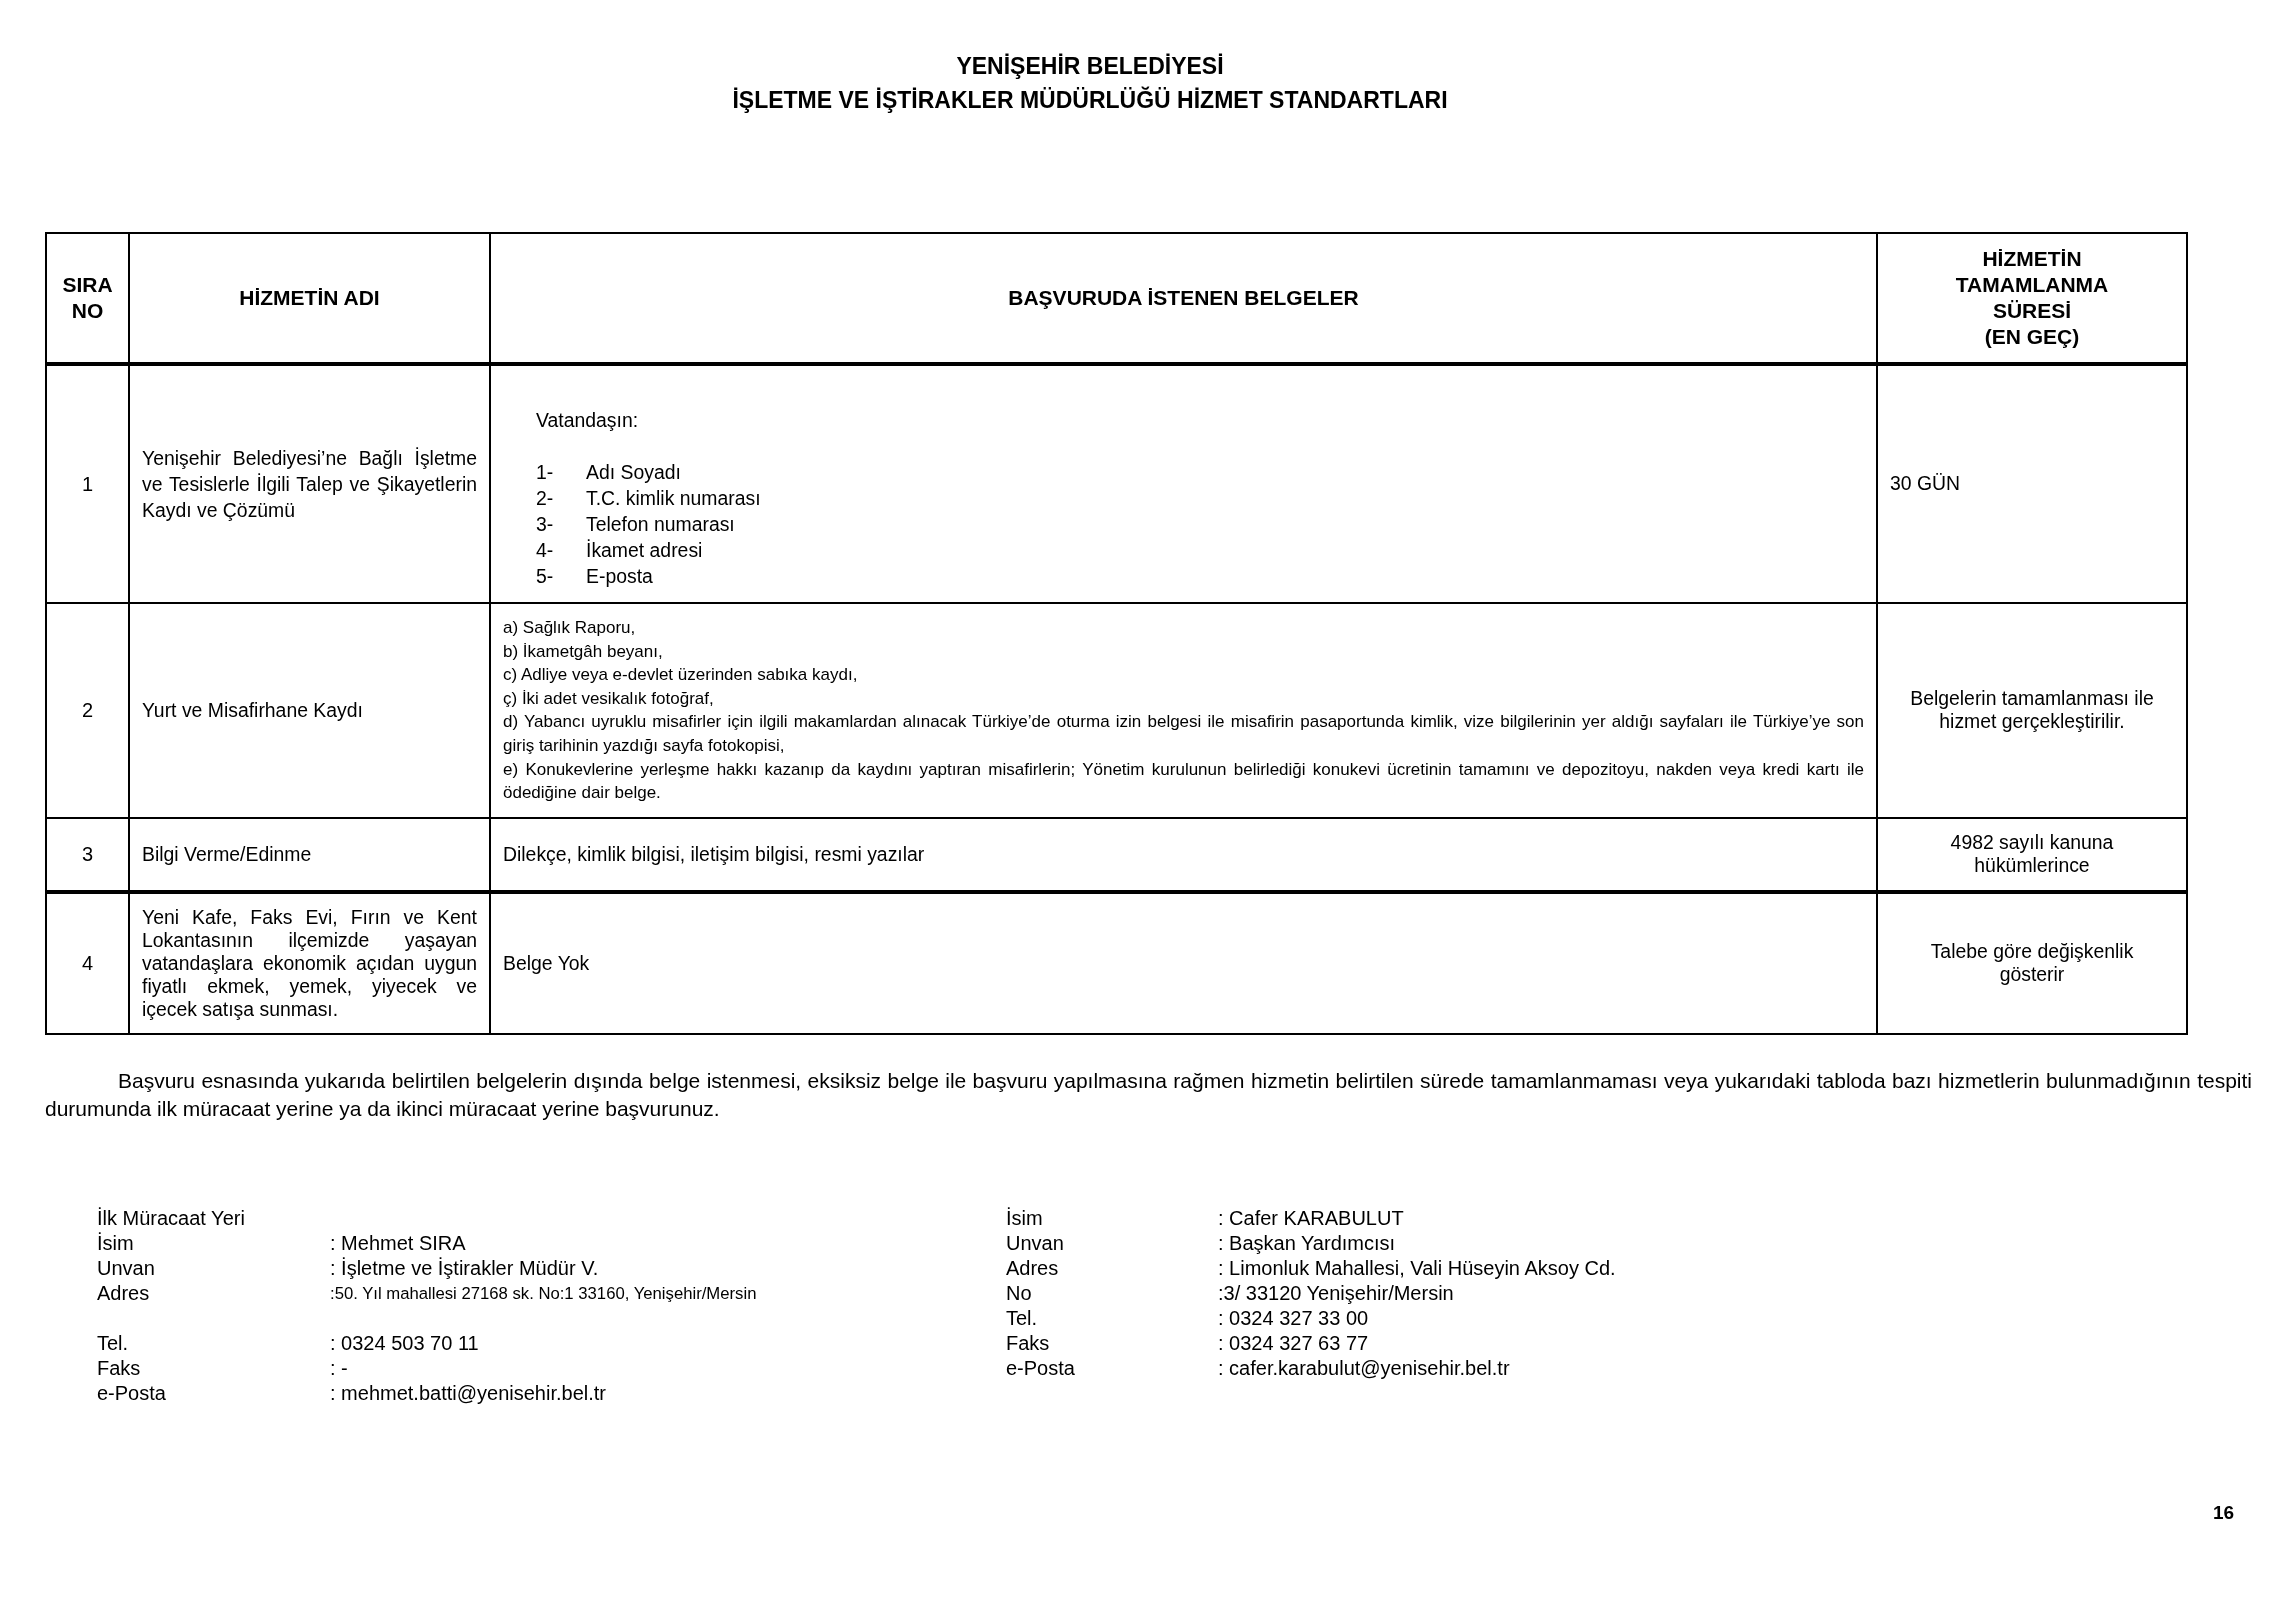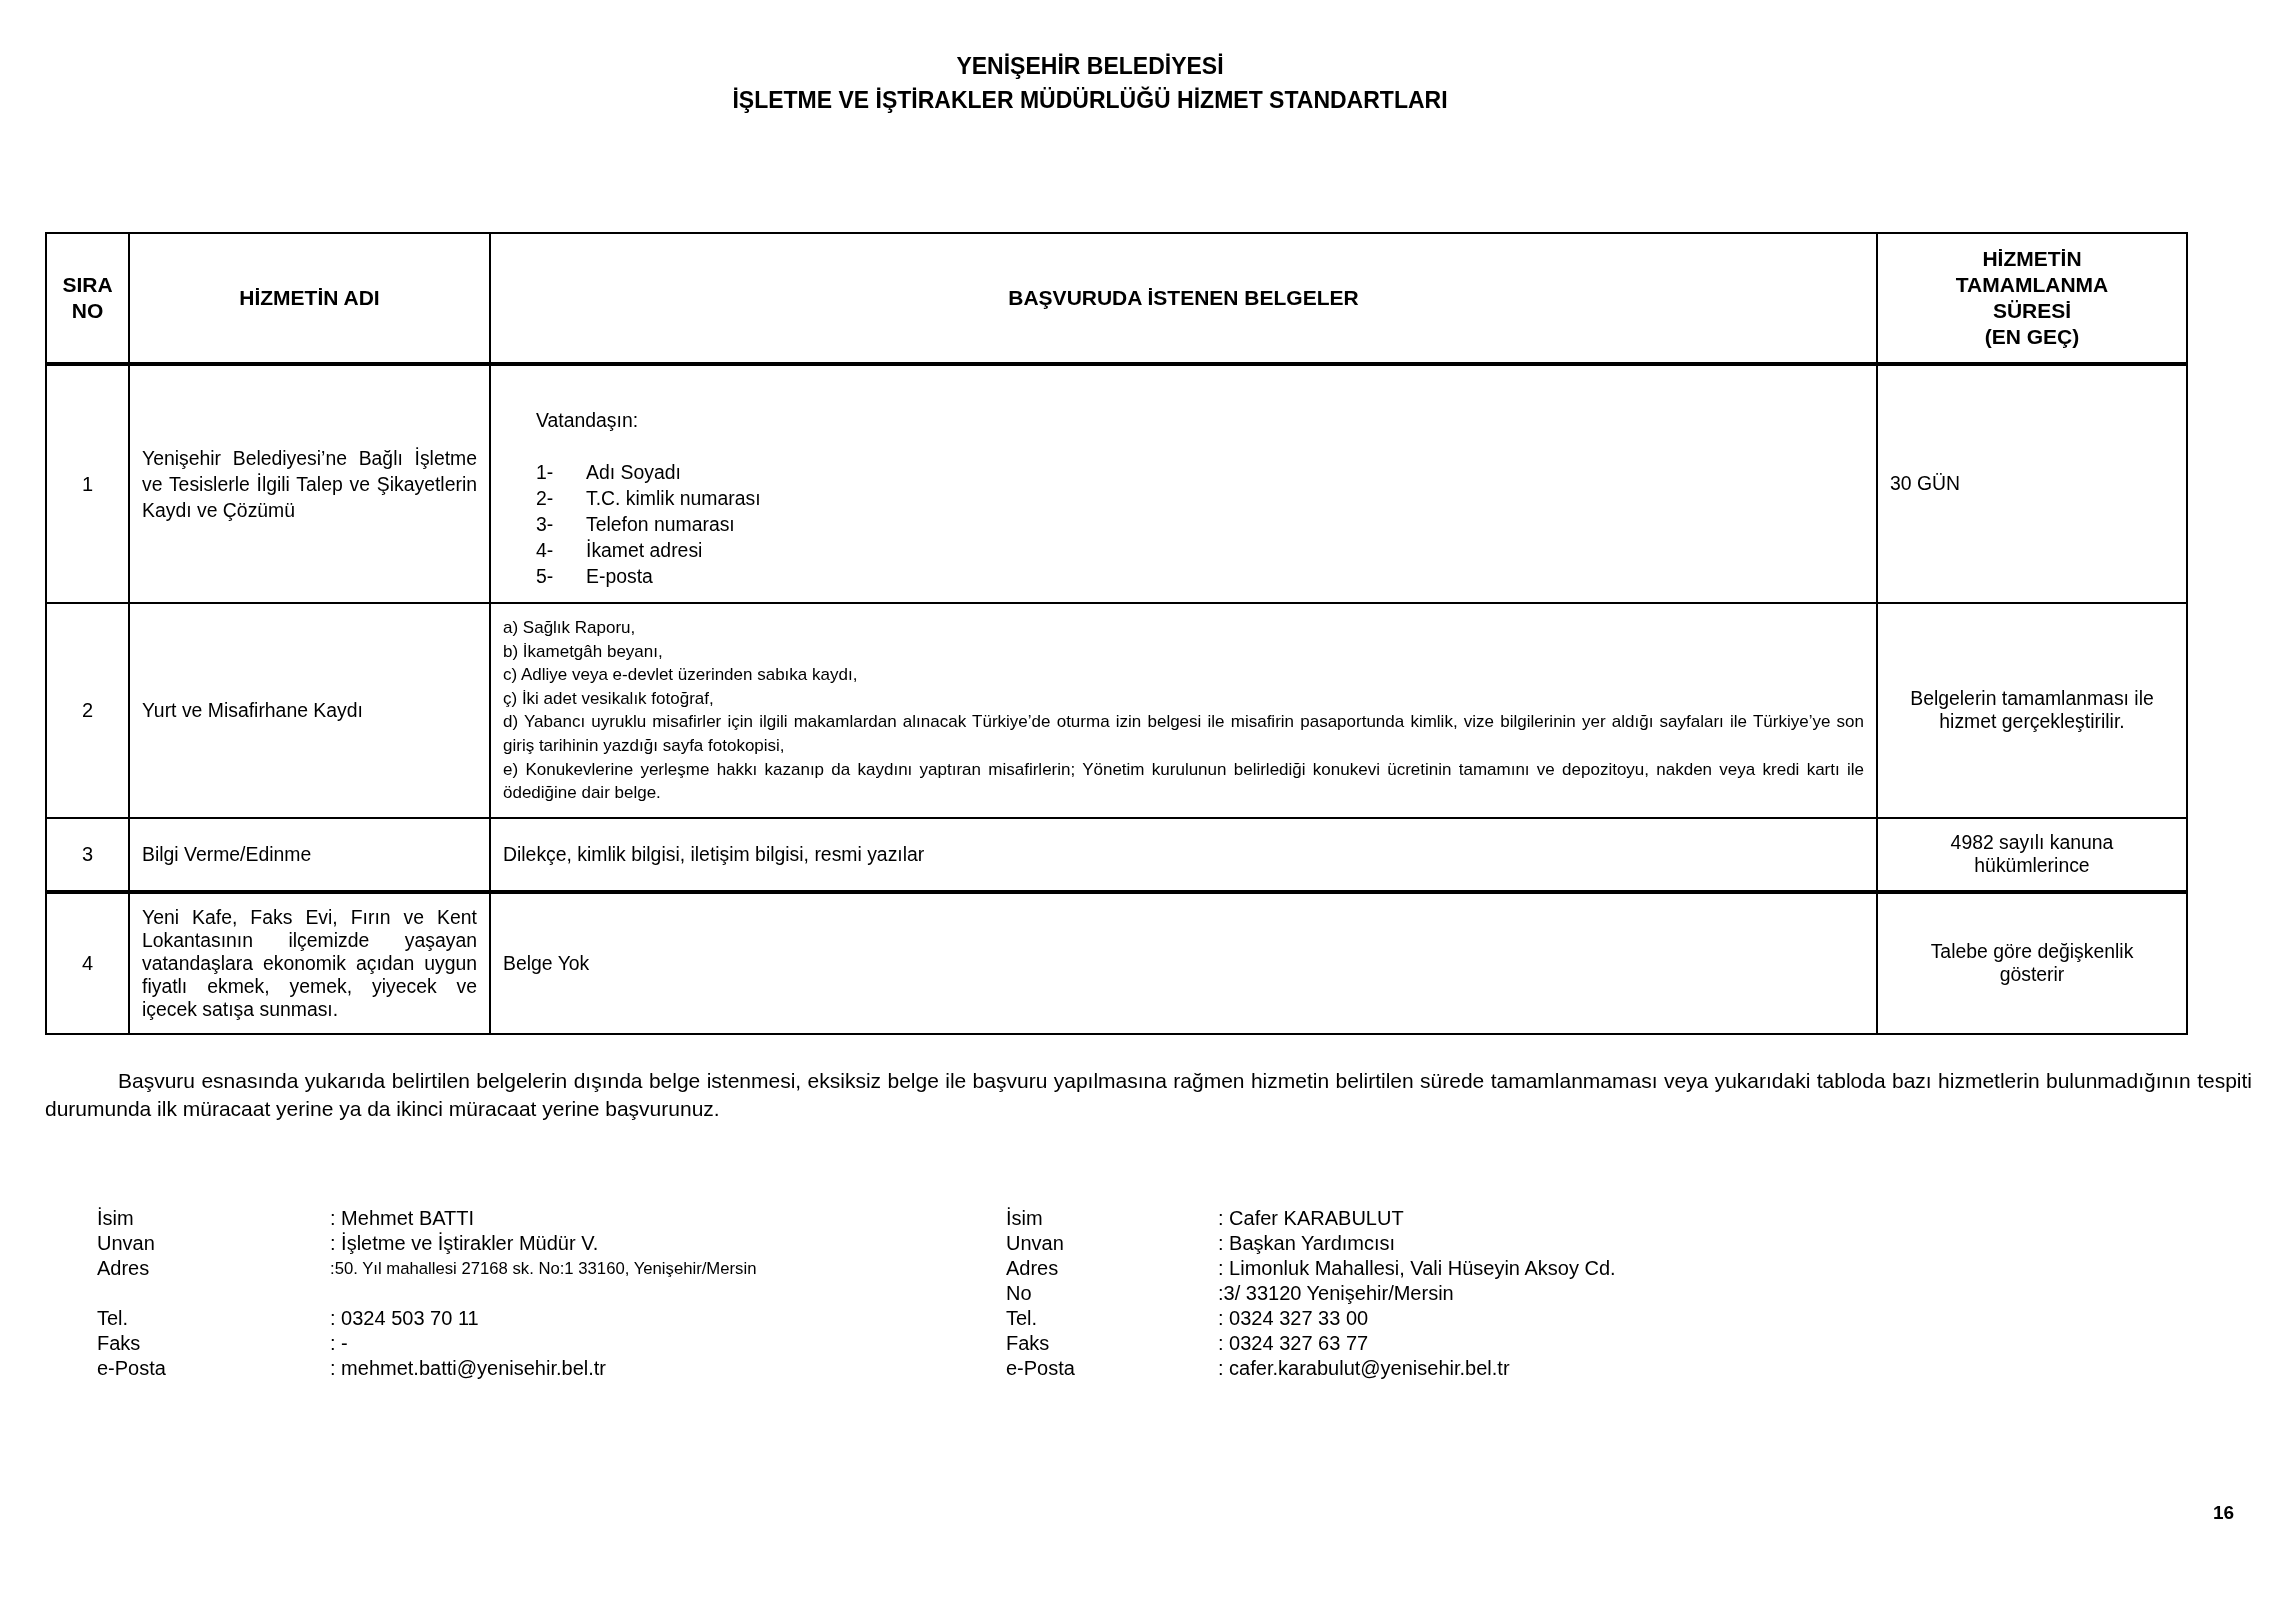--- a/index.html
+++ b/index.html
@@ -173,23 +173,24 @@
         <div class="dur-wrap w390">Talebe göre değişkenlik gösterir</div>
       </td>
     </tr>
   </tbody>
 </table>
 
 <div class="note">Başvuru esnasında yukarıda belirtilen belgelerin dışında belge istenmesi, eksiksiz belge ile başvuru yapılmasına rağmen hizmetin belirtilen sürede tamamlanmaması veya yukarıdaki tabloda bazı hizmetlerin bulunmadığının tespiti durumunda ilk müracaat yerine ya da ikinci müracaat yerine başvurunuz.</div>
 
 <div class="contacts">
   <div class="contact first">
+    <div class="contact-title">İlk Müracaat Yeri</div>
     <div class="contact-row">
       <span class="contact-label">İsim</span>
-      <span class="contact-value">: Mehmet BATTI</span>
+      <span class="contact-value">: Mehmet SIRA</span>
     </div>
     <div class="contact-row">
       <span class="contact-label">Unvan</span>
       <span class="contact-value">: İşletme ve İştirakler Müdür V.</span>
     </div>
     <div class="contact-row small">
       <span class="contact-label">Adres</span>
       <span class="contact-value">:50. Yıl mahallesi 27168 sk. No:1 33160, Yenişehir/Mersin</span>
     </div>
     <div class="contact-row spacer"></div>

